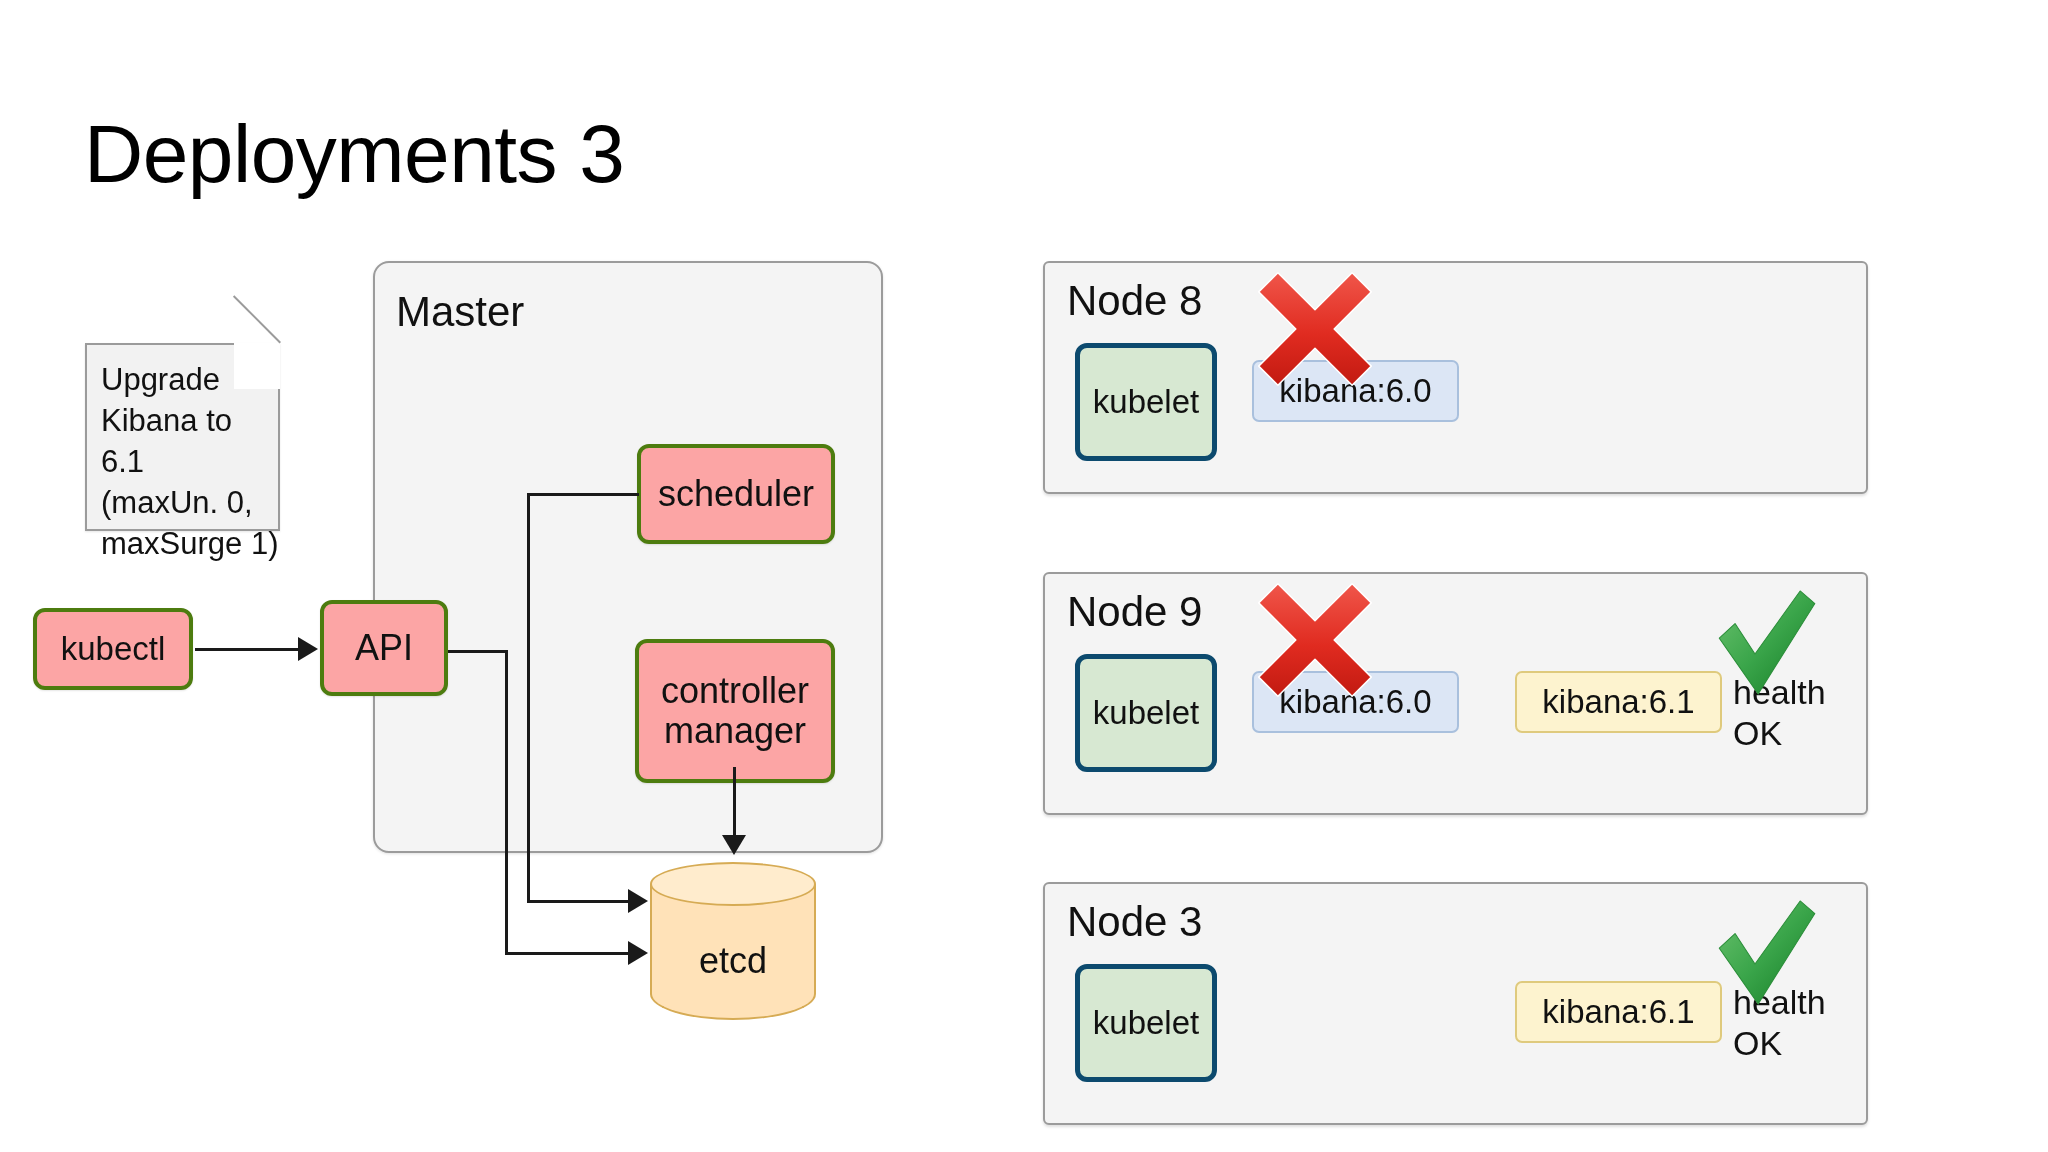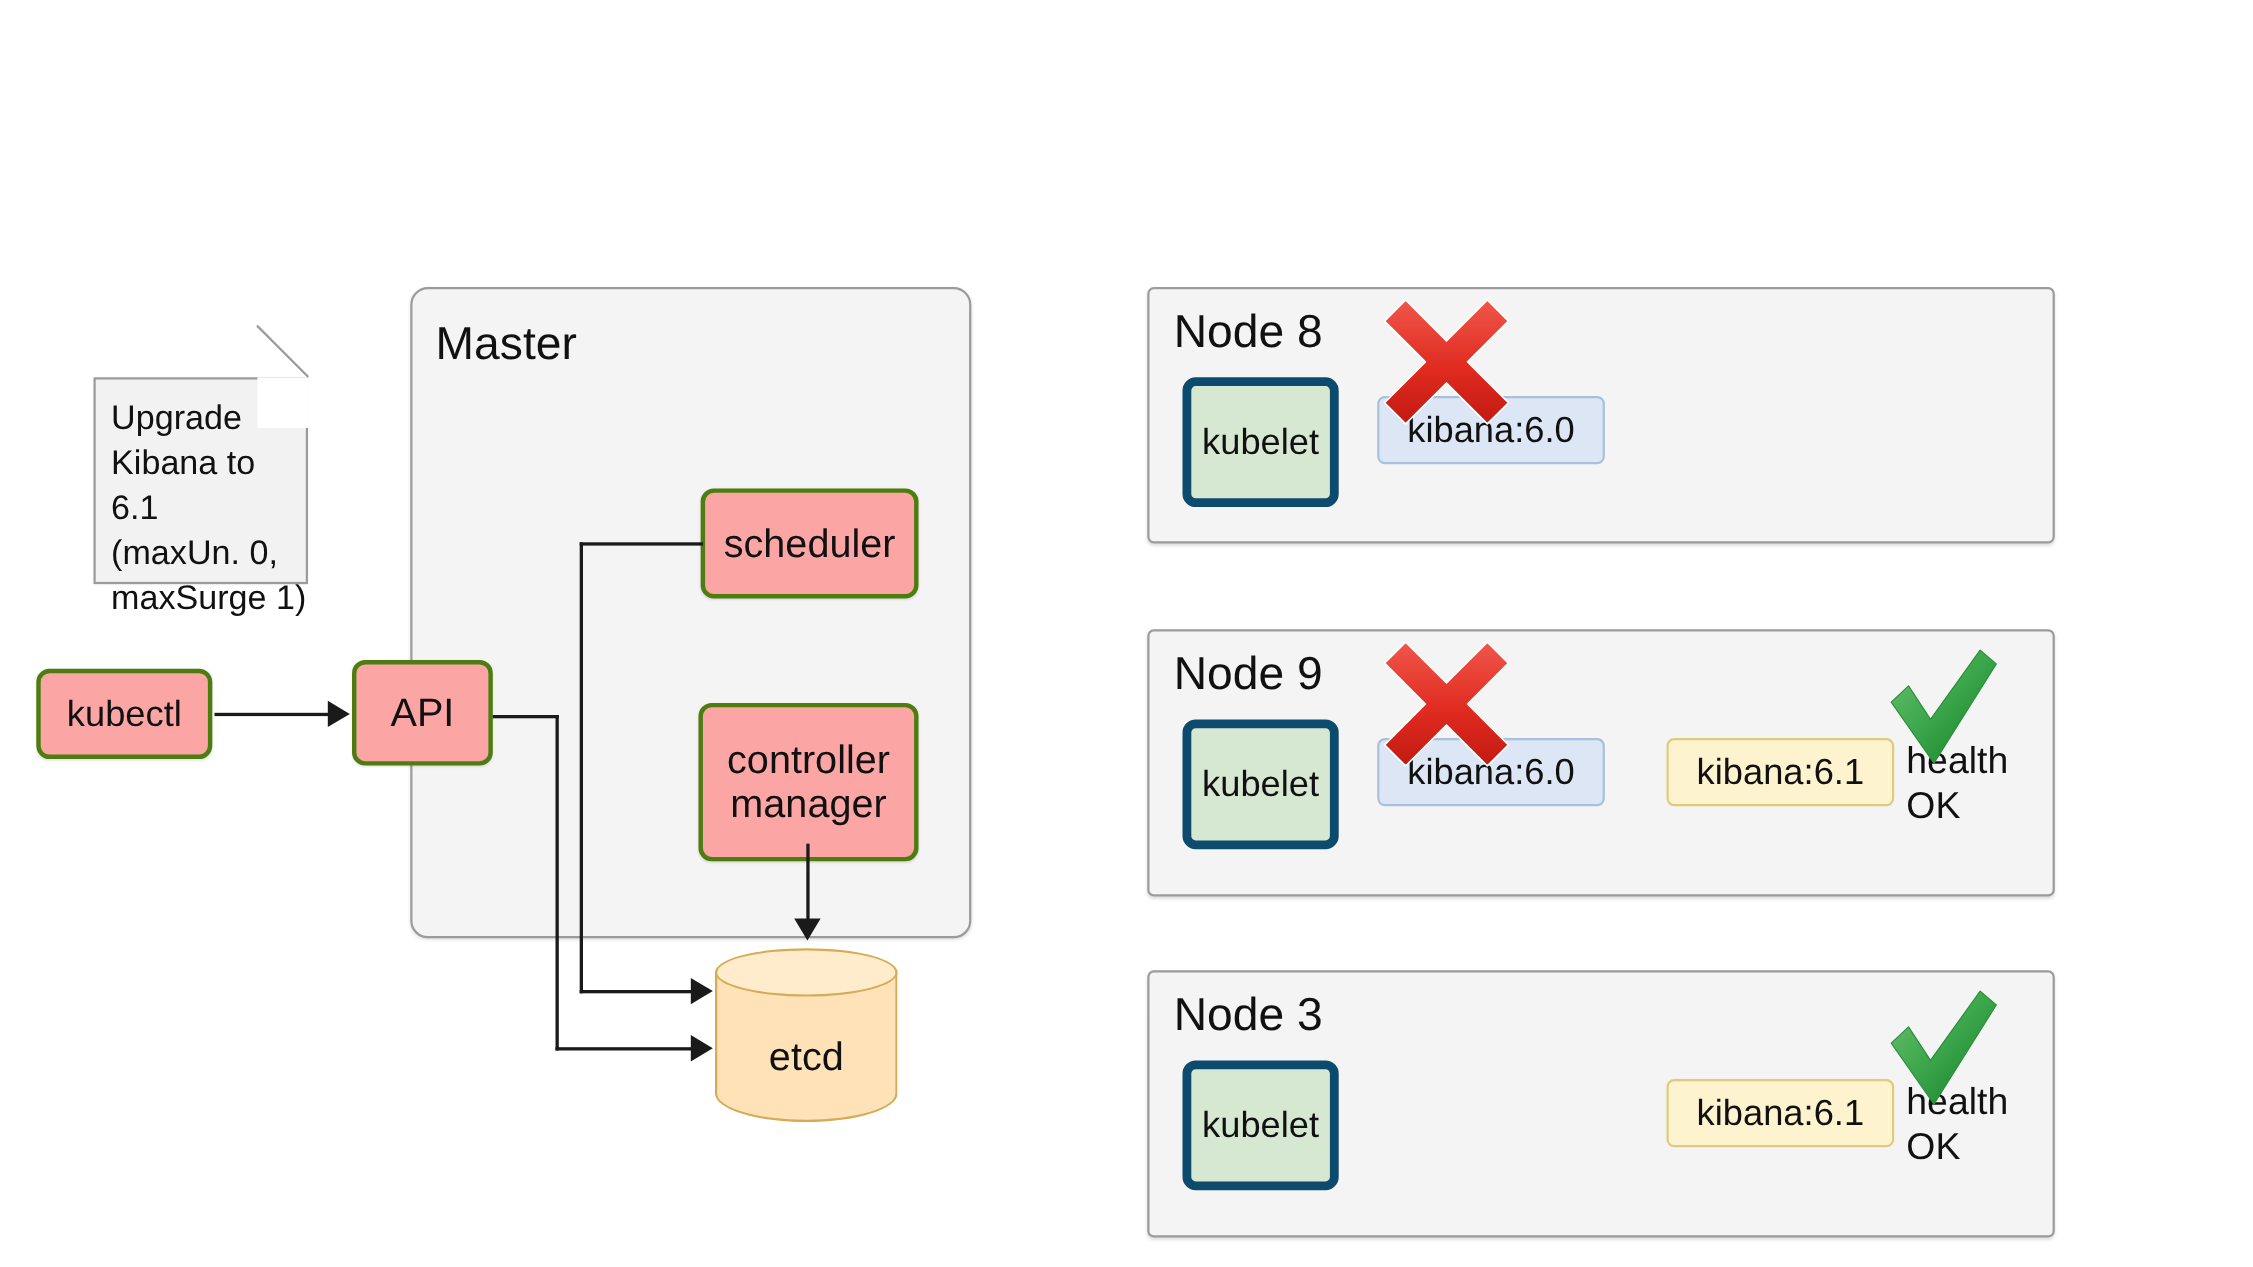--- a/index.html
+++ b/index.html
@@ -198,21 +198,21 @@
     color: #111111;
     white-space: nowrap;
   }
   .kubelet-box {
     position: absolute;
     left: 30px;
     top: 80px;
     width: 142px;
     height: 118px;
     background: #d7e8d2;
-    border: 8px solid #0c4a6e;
+    border: 5px solid #0c4a6e;
     border-radius: 12px;
     box-sizing: border-box;
     display: flex;
     align-items: center;
     justify-content: center;
     font-size: 33px;
     color: #111111;
   }
   .pod-blue {
     position: absolute;
@@ -261,20 +261,21 @@
     width: 105px;
     height: 112px;
     pointer-events: none;
   }
 </style>
 </head>
 <body>
 
 <div id="stage">
 
+  <div id="slide-title">Deployments 3</div>
 
   <div id="master-box" style="left:373px; top:261px; width:510px; height:592px;"></div>
   <div id="master-label">Master</div>
 
   <div id="note-box">
     <div id="note-fold-tri"></div>
     <div id="note-fold-line"></div>
     <div id="note-text">Upgrade
 Kibana to 6.1
 (maxUn. 0,

